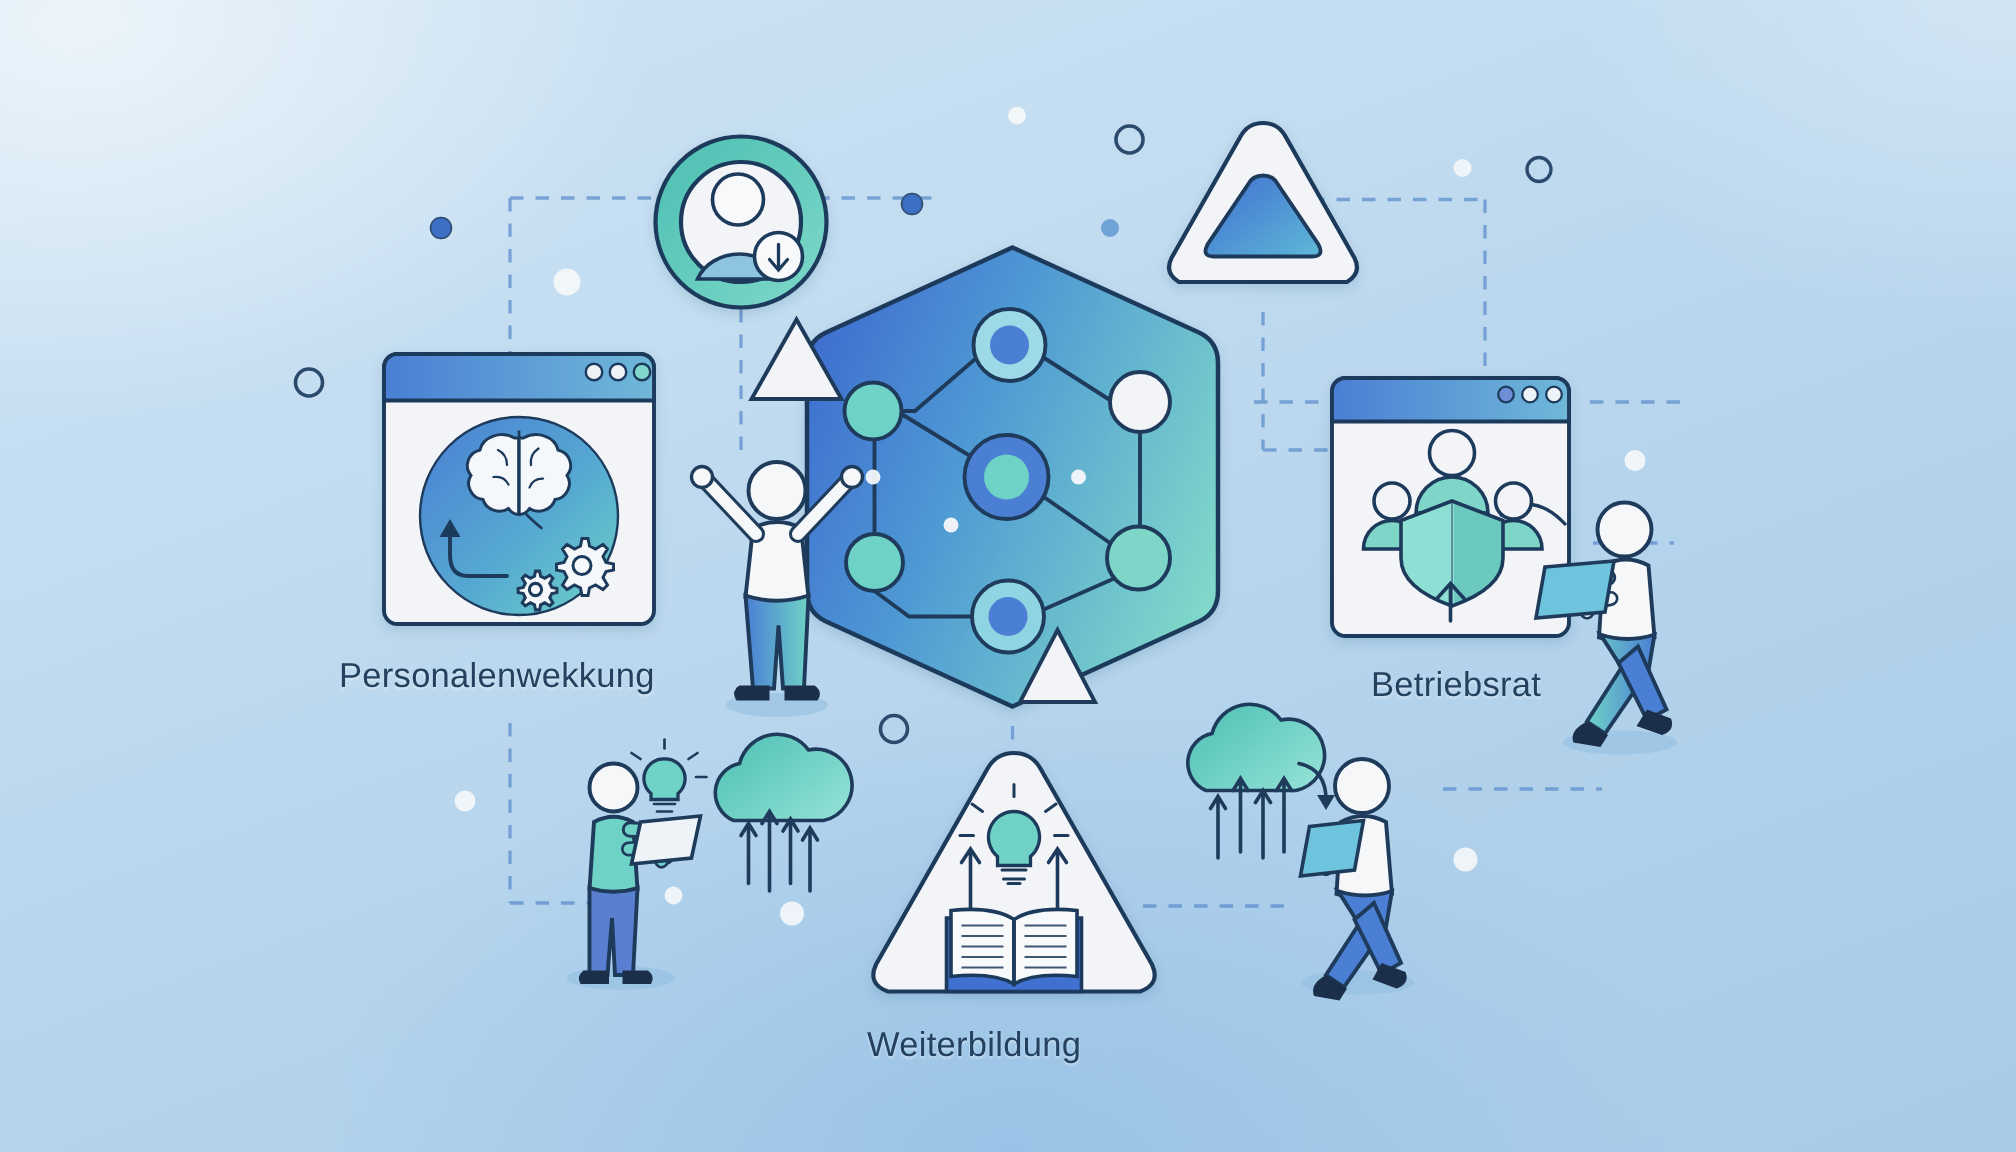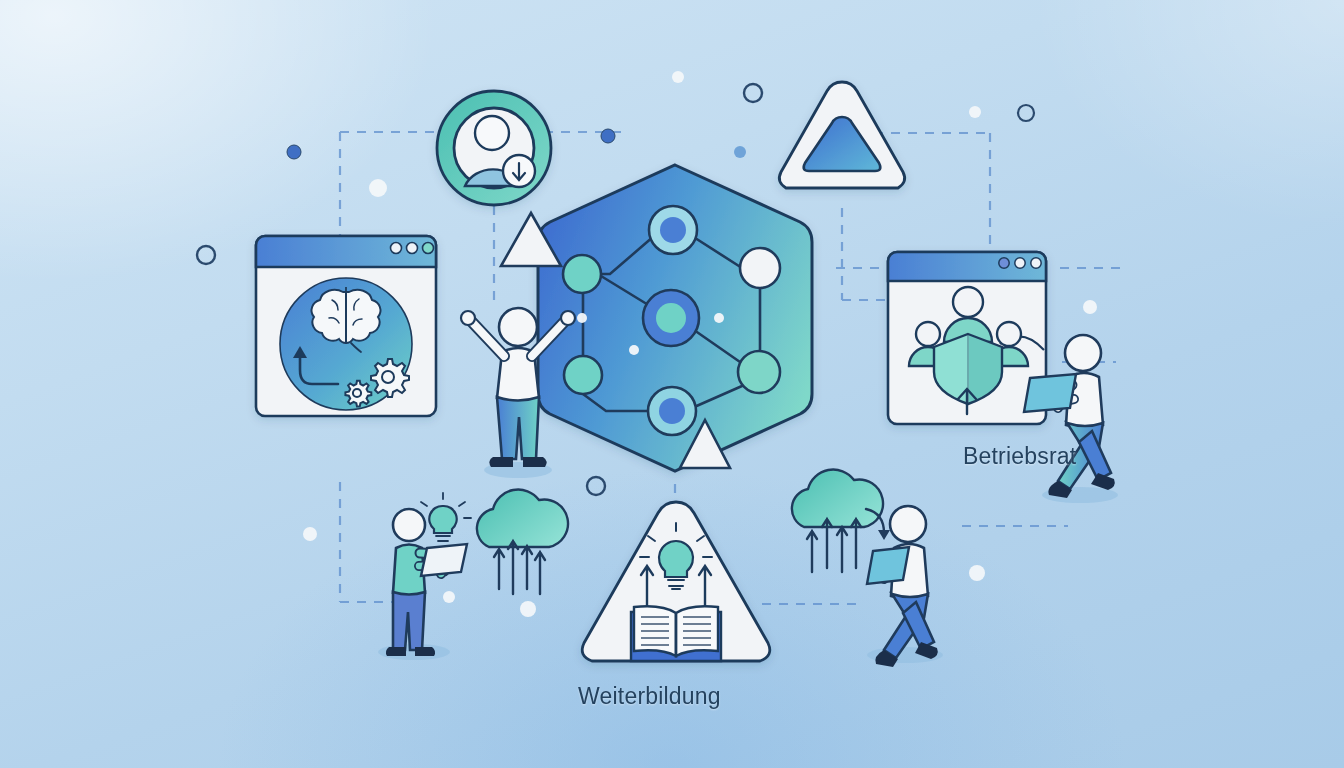--- a/index.html
+++ b/index.html
@@ -20,21 +20,21 @@
     position:absolute;
     color:#24425f;
     font-family:"Liberation Sans",sans-serif;
     font-size:23px;
     font-weight:400;
     letter-spacing:0.2px;
     white-space:nowrap;
     text-shadow:0 1px 2px rgba(255,255,255,0.45);
   }
   #lbl-personal{left:226px;top:437px;}
-  #lbl-betrieb {left:963px;top:443px;}
+  #lbl-betrieb {left:914px;top:443px;}
   #lbl-weiter  {left:578px;top:683px;}
 </style>
 </head>
 <body>
 
 <div id="stage">
 
   <svg id="art" viewBox="0 0 1344 768" xmlns="http://www.w3.org/2000/svg">
     <defs>
       <linearGradient id="gHex" x1="0" y1="0.25" x2="1" y2="0.7">
@@ -392,18 +392,19 @@
         <path d="M 1030 378 L 1076 374 L 1070 408 L 1024 412 Z" fill="#6fc4dd" stroke="#1f3b5c" stroke-width="2.4"></path>
       </g>
       <path d="M 1067 423 q 18 6 36 0 l -4 24 l -29 42 l -12 -8 l 23 -36 z" fill="url(#gPants2)" stroke="#1f3b5c" stroke-width="2.6"></path>
       <path d="M 1092 431 l 19 42 l -13 7 l -19 -38 z" fill="#4a7fd4" stroke="#1f3b5c" stroke-width="2.6"></path>
       <path d="M 1058 481 l 14 9 l -5 8 l -18 -3 q -3 -8 9 -14 z" fill="#1b2e4a"></path>
       <path d="M 1098 473 l 16 6 q 3 8 -6 11 l -17 -6 z" fill="#1b2e4a"></path>
     </g>
 
   </svg>
 
+  <div class="lbl" id="lbl-personal">Personalenwekkung</div>
 
   <div class="lbl" id="lbl-betrieb">Betriebsrat</div>
 
   <div class="lbl" id="lbl-weiter">Weiterbildung</div>
 
 </div>
 
 </body></html>

